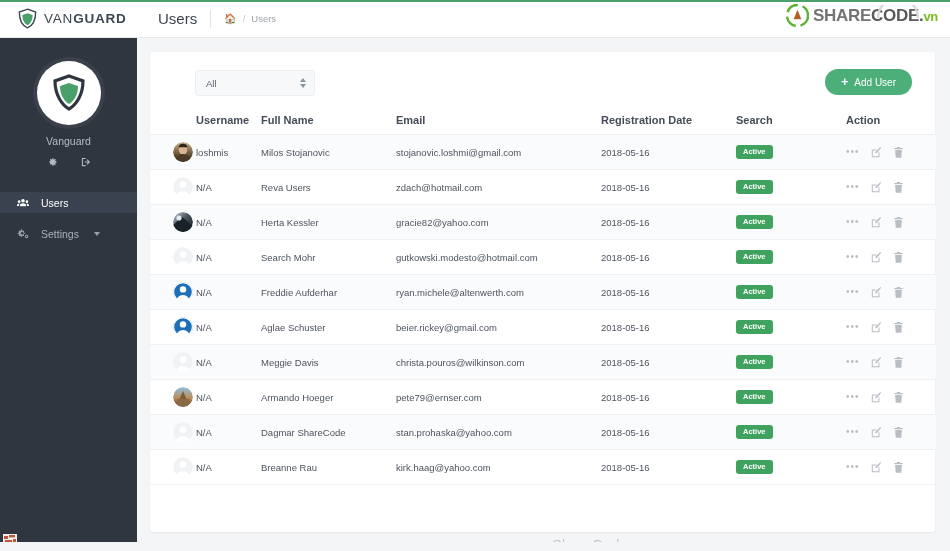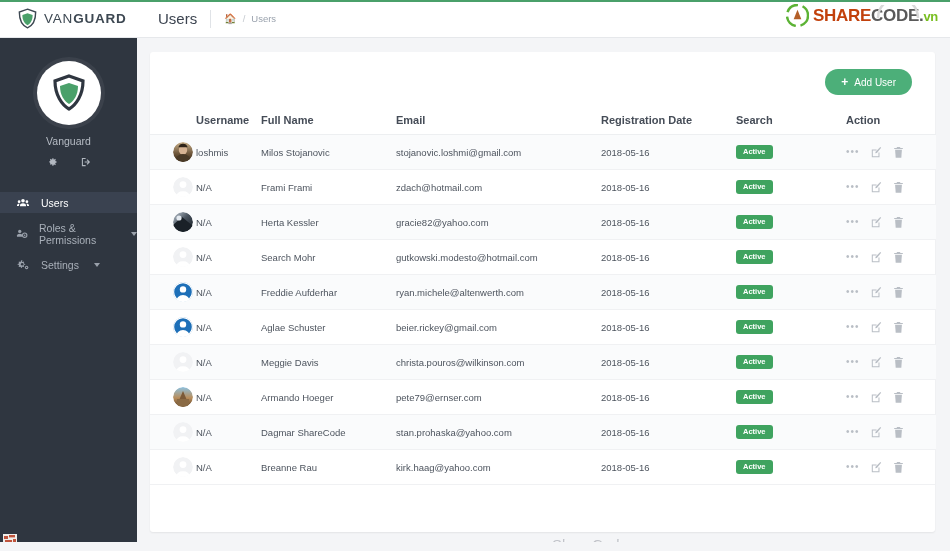--- a/index.html
+++ b/index.html
@@ -47,21 +47,21 @@
   .bc-home { color: #5b636e; font-size: 10px; line-height: 1; }
   .bc-sep { color: #c3c8ce; }
   .bc-cur { color: #9aa2ad; }
 
   .sharecode-logo {
     position: absolute; right: 12px; top: 4px;
     display: flex; align-items: center; gap: 4px;
   }
   .sc-mark { width: 23px; height: 23px; }
   .sc-word { font-size: 17px; font-weight: 700; letter-spacing: -0.3px; line-height: 1; display:flex; align-items:baseline;}
-  .sc-share { color: #c2410c; }
+  .sc-share { color: #737373; }
   .sc-code { color: #5a5a5a; }
   .sc-dot { color: #5a5a5a; }
   .sc-vn { color: #78be20; font-size: 13px; }
   .sc-swoosh { position:absolute; right: 18px; top: 1px; width: 44px; height: 14px; }
 
   
   .sidebar {
     position: absolute; top: 38px; left: 0; width: 137px; height: 513px;
     background: #2f3640;
     z-index: 10;
@@ -306,32 +306,20 @@
               <circle cx="13.2" cy="6.2" r="1.8"></circle>
               <path d="M8 8.3c-2.3 0-4 1.2-4 2.7v1.4h8V11c0-1.5-1.7-2.7-4-2.7z"></path>
               <path d="M2.8 9c-1.6 0-2.8.9-2.8 1.9v1.1h2.6v-1c0-.7.4-1.4 1-1.9a3.6 3.6 0 0 0-.8-.1z"></path>
               <path d="M13.2 9c-.3 0-.6 0-.8.1.6.5 1 1.2 1 1.9v1H16v-1.1c0-1-1.2-1.9-2.8-1.9z"></path>
             </svg>
         </span>
         <span>Users</span>
       </div>
 
 
-      <div class="menu-item">
-        <span class="mi-icon">
-          <svg viewBox="0 0 16 16" width="12" height="12">
-              <circle cx="5" cy="4.6" r="2.2"></circle>
-              <path d="M5 7.6c-2.1 0-3.7 1.1-3.7 2.5v1.6h7.4v-1.6C8.7 8.7 7.1 7.6 5 7.6z"></path>
-              <circle cx="11.6" cy="9.6" r="2.9" fill="none" stroke="#9aa1ab" stroke-width="1.5"></circle>
-              <circle cx="11.6" cy="9.6" r="1"></circle>
-            </svg>
-        </span>
-        <span>Roles &amp; Permissions</span>
-        <span class="caret"></span>
-      </div>
 
       <div class="menu-item">
         <span class="mi-icon">
           <svg viewBox="0 0 16 16" width="12" height="12">
               <path d="M6.3 1.8 5.3 2l-.2 1.3-1 .6-1.2-.6-.8.8.6 1.2-.6 1-1.3.2v1.1l1.3.2.6 1-.6 1.2.8.8 1.2-.6 1 .6.2 1.3h1.1l.2-1.3 1-.6 1.2.6.8-.8-.6-1.2.6-1 1.3-.2V6.5l-1.3-.2-.6-1 .6-1.2-.8-.8-1.2.6-1-.6L7.4 2z"></path>
               <circle cx="6.9" cy="7" r="1.7" fill="#2f3640"></circle>
               <circle cx="12.8" cy="11.2" r="2.3"></circle>
               <circle cx="12.8" cy="11.2" r="0.9" fill="#2f3640"></circle>
             </svg>
         </span>
@@ -350,20 +338,27 @@
       <rect x="10" y="5" width="3" height="5" fill="#c0543c"></rect>
     </svg>
   </div>
 
   <div class="main">
 
     <div class="card">
 
       <div class="card-toolbar">
 
+        <div class="filter-select">
+          <div class="fs-box">All</div>
+          <span class="fs-arrows">
+              <i class="up"></i>
+              <i class="dn"></i>
+            </span>
+        </div>
 
         <button class="add-user-btn">
           <span class="plus">+</span>
           <span>Add User</span>
         </button>
       </div>
 
       <table class="users">
         <thead>
           <tr>
@@ -413,21 +408,21 @@
             </tr>
             <tr>
               <td class="col-av">
                 <span class="av"><svg viewBox="0 0 20 20">
                     <circle cx="10" cy="10" r="10" fill="#f1f2f4"></circle>
                     <circle cx="10" cy="7.6" r="3.4" fill="#ffffff"></circle>
                     <path d="M2.6 20a7.6 7.6 0 0 1 14.8 0z" fill="#ffffff"></path>
                   </svg></span>
               </td>
               <td class="col-un">N/A</td>
-              <td class="col-fn">Frami Frami</td>
+              <td class="col-fn">Reva Users</td>
               <td class="col-em">zdach@hotmail.com</td>
               <td class="col-rd">2018-05-16</td>
               <td class="col-st"><span class="badge">Active</span></td>
               <td class="col-ac">
                 <span class="actions">
                   <span class="act">
                     <span class="dots">•••</span>
                   </span>
                   <span class="act">
                     <svg viewBox="0 0 14 14" width="11" height="11">

